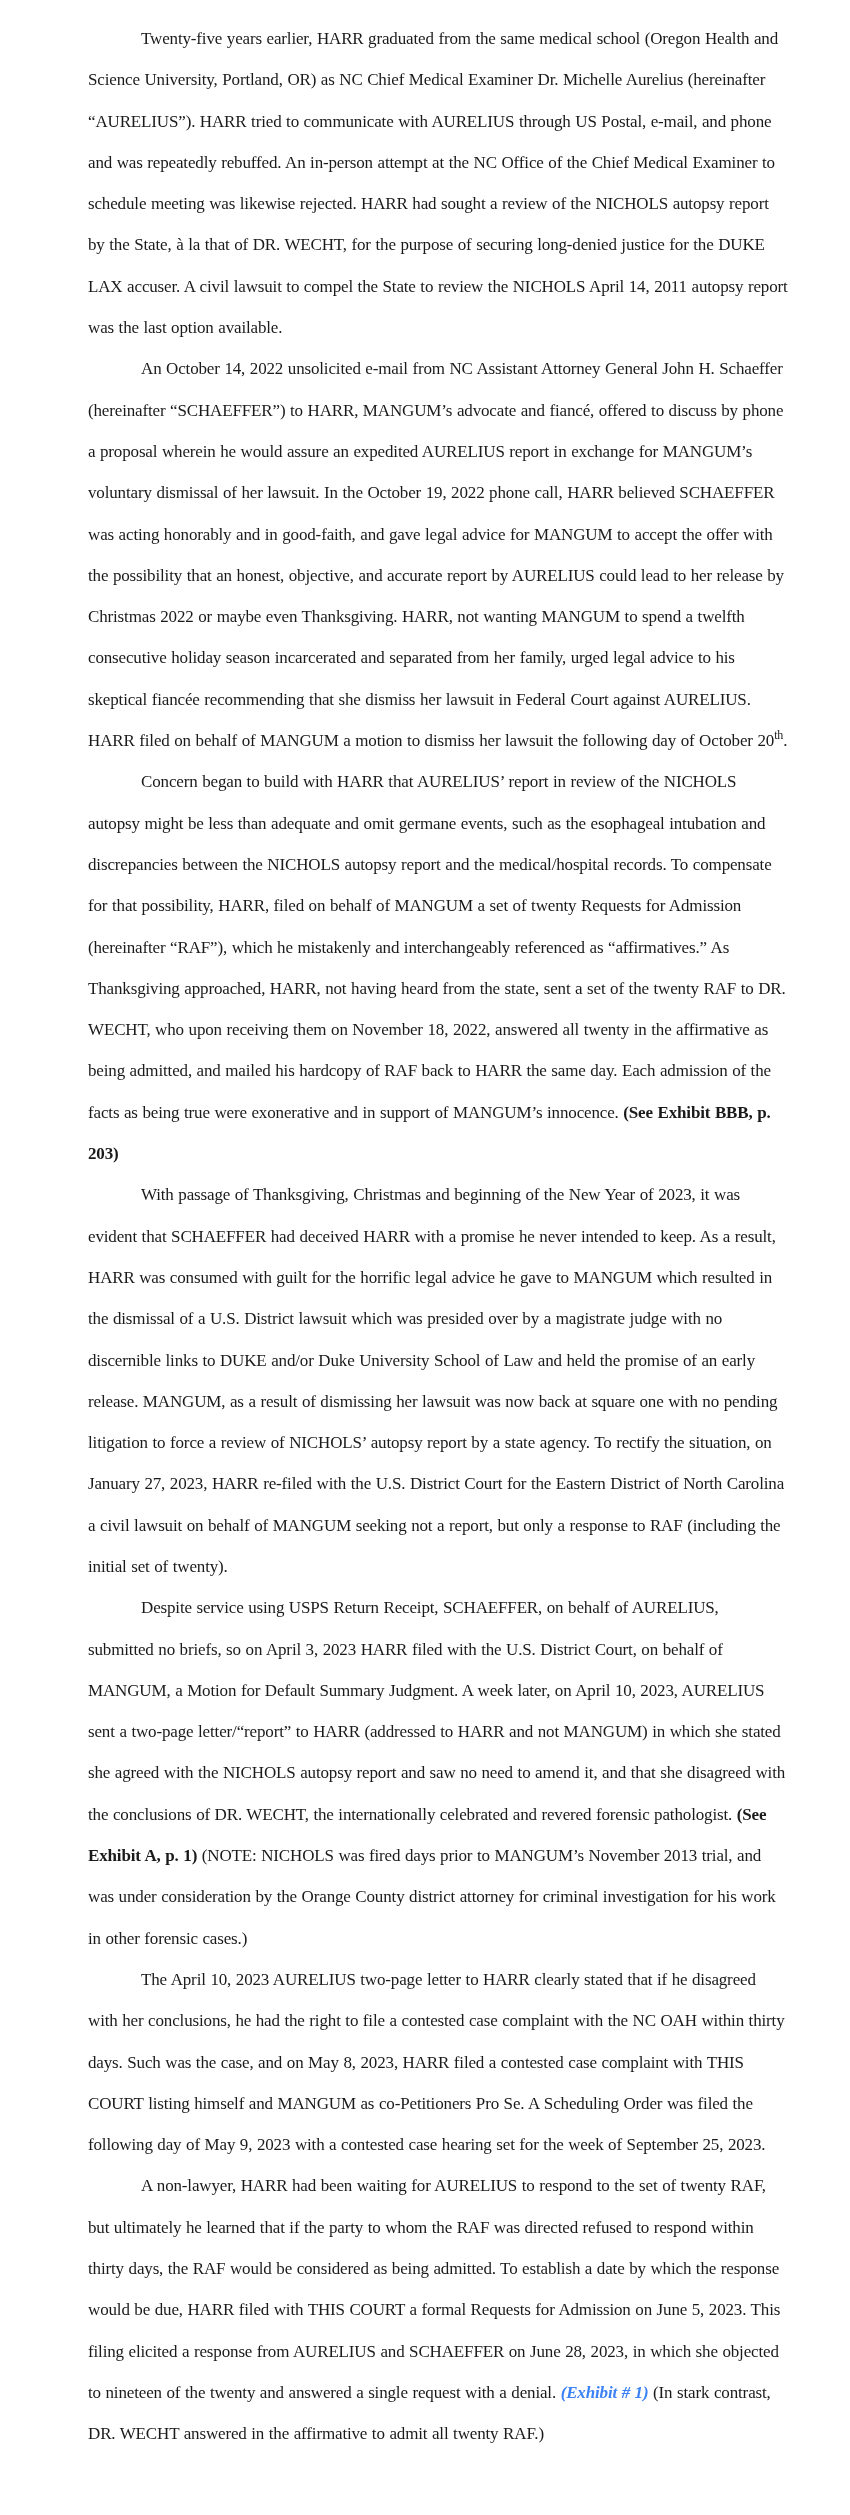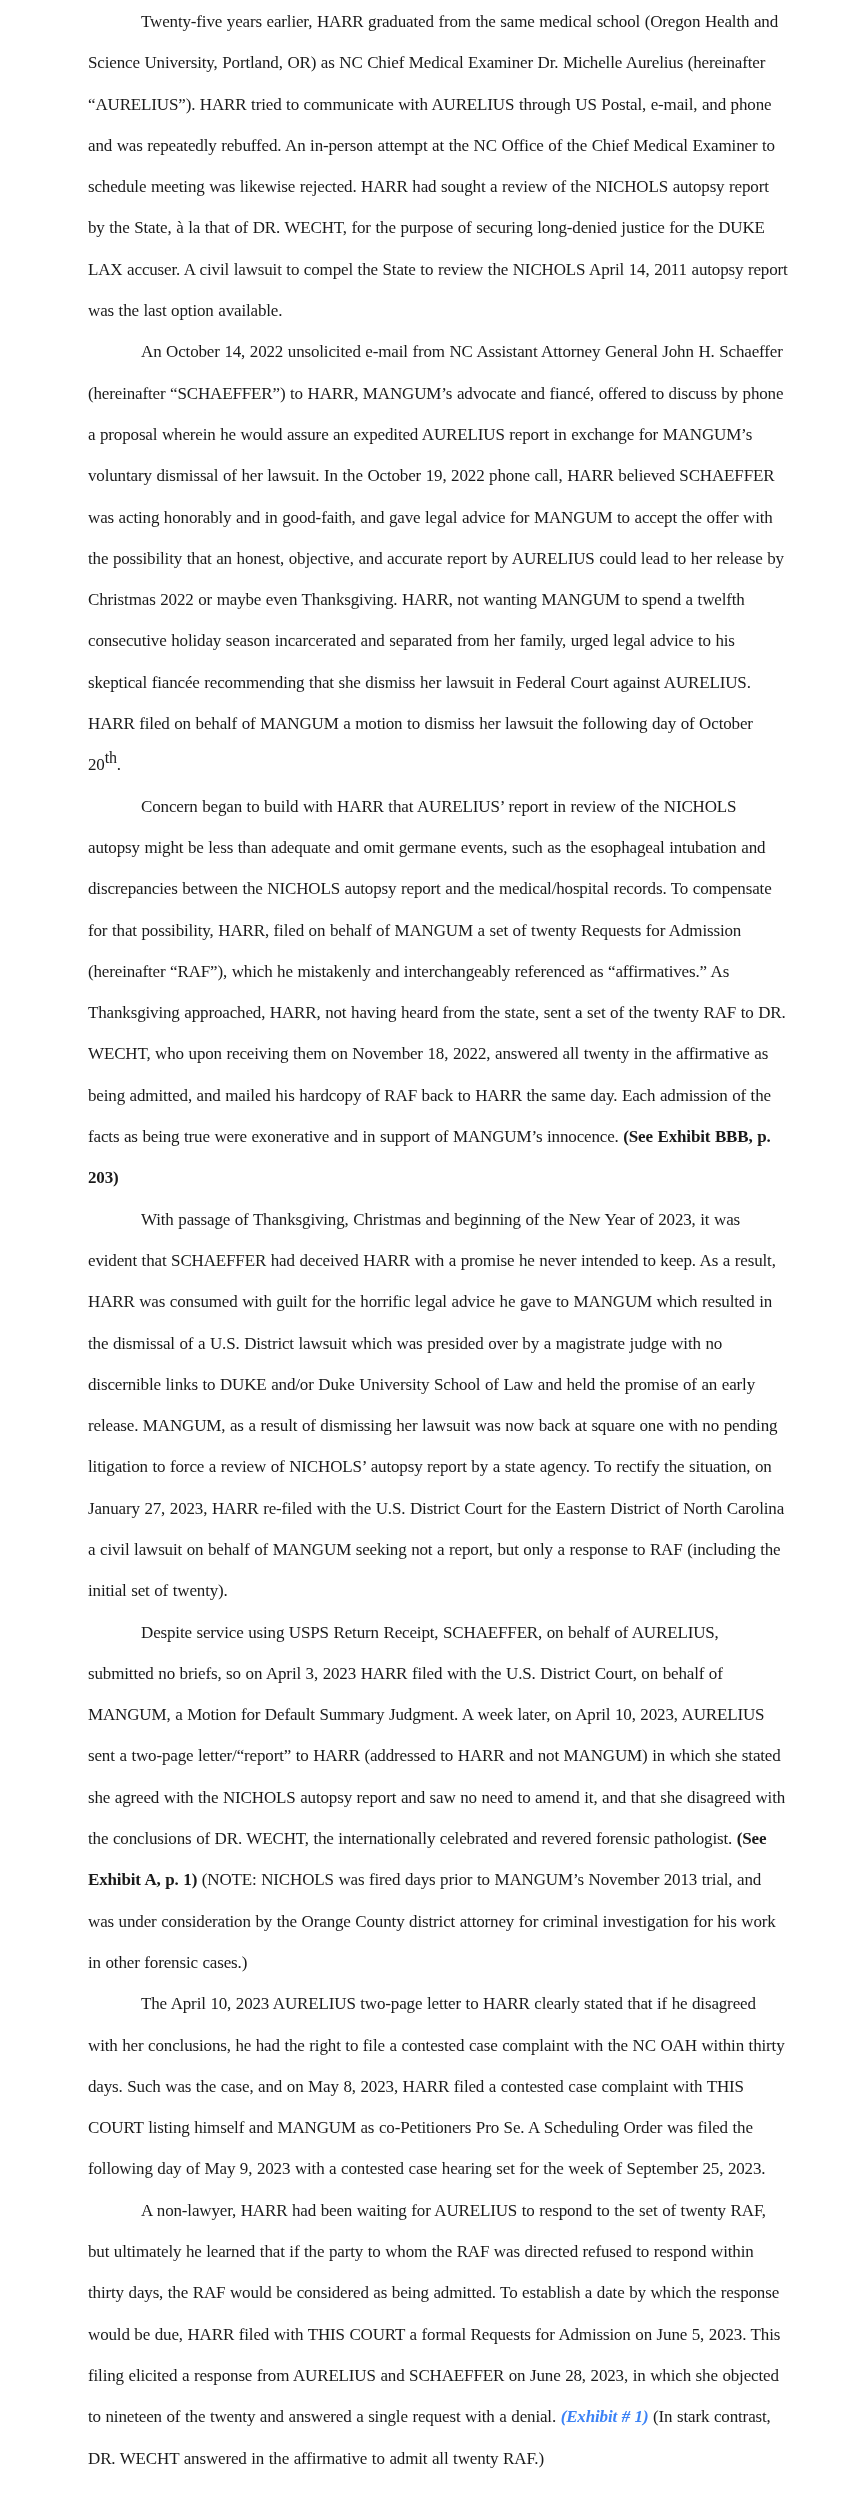--- a/index.html
+++ b/index.html
@@ -14,24 +14,24 @@
     color: #1a1a1a;
     line-height: 41.3px;
   }
   .para {
     margin: 0;
     text-indent: 53px;
     text-align: left;
     letter-spacing: -0.15px;
     word-spacing: 0.5px;
   }
-  .para.first { margin-top: 1px; }
+  .para.first { margin-top: 18px; }
   .bold { font-weight: bold; }
   .link { color: #3b82f6; font-style: italic; font-weight: bold; cursor: pointer; }
-  sup { font-size: 16px; line-height: 0; }
+  sup { font-size: 12px; line-height: 0; }
 </style>
 </head>
 <body>
 
 <div class="page">
 
   <p class="para first"><span>Twenty-five years earlier, HARR graduated from the same medical school (Oregon Health and Science University, Portland, OR) as NC Chief Medical Examiner Dr. Michelle Aurelius (hereinafter “AURELIUS”).  HARR tried to communicate with AURELIUS through US Postal, e-mail, and phone and was repeatedly rebuffed.  An in-person attempt at the NC Office of the Chief Medical Examiner to schedule meeting was likewise rejected.  HARR had sought a review of the NICHOLS autopsy report by the State, à la that of DR. WECHT, for the purpose of securing long-denied justice for the DUKE LAX accuser.  A civil lawsuit to compel the State to review the NICHOLS April 14, 2011 autopsy report was the last option available.</span></p>
 
   <p class="para"><span>An October 14, 2022 unsolicited e-mail from NC Assistant Attorney General John H. Schaeffer (hereinafter “SCHAEFFER”) to HARR, MANGUM’s advocate and fiancé, offered to discuss by phone a proposal wherein he would assure an expedited AURELIUS report in exchange for MANGUM’s voluntary dismissal of her lawsuit.  In the October 19, 2022 phone call, HARR believed SCHAEFFER was acting honorably and in good-faith, and gave legal advice for MANGUM to accept the offer with the possibility that an honest, objective, and accurate report by AURELIUS could lead to her release by Christmas 2022 or maybe even Thanksgiving.  HARR, not wanting MANGUM to spend a twelfth consecutive holiday season incarcerated and separated from her family, urged legal advice to his skeptical fiancée recommending that she dismiss her lawsuit in Federal Court against AURELIUS.  HARR filed on behalf of MANGUM a motion to dismiss her lawsuit the following day of October 20</span><sup>th</sup><span>.</span></p>
 

